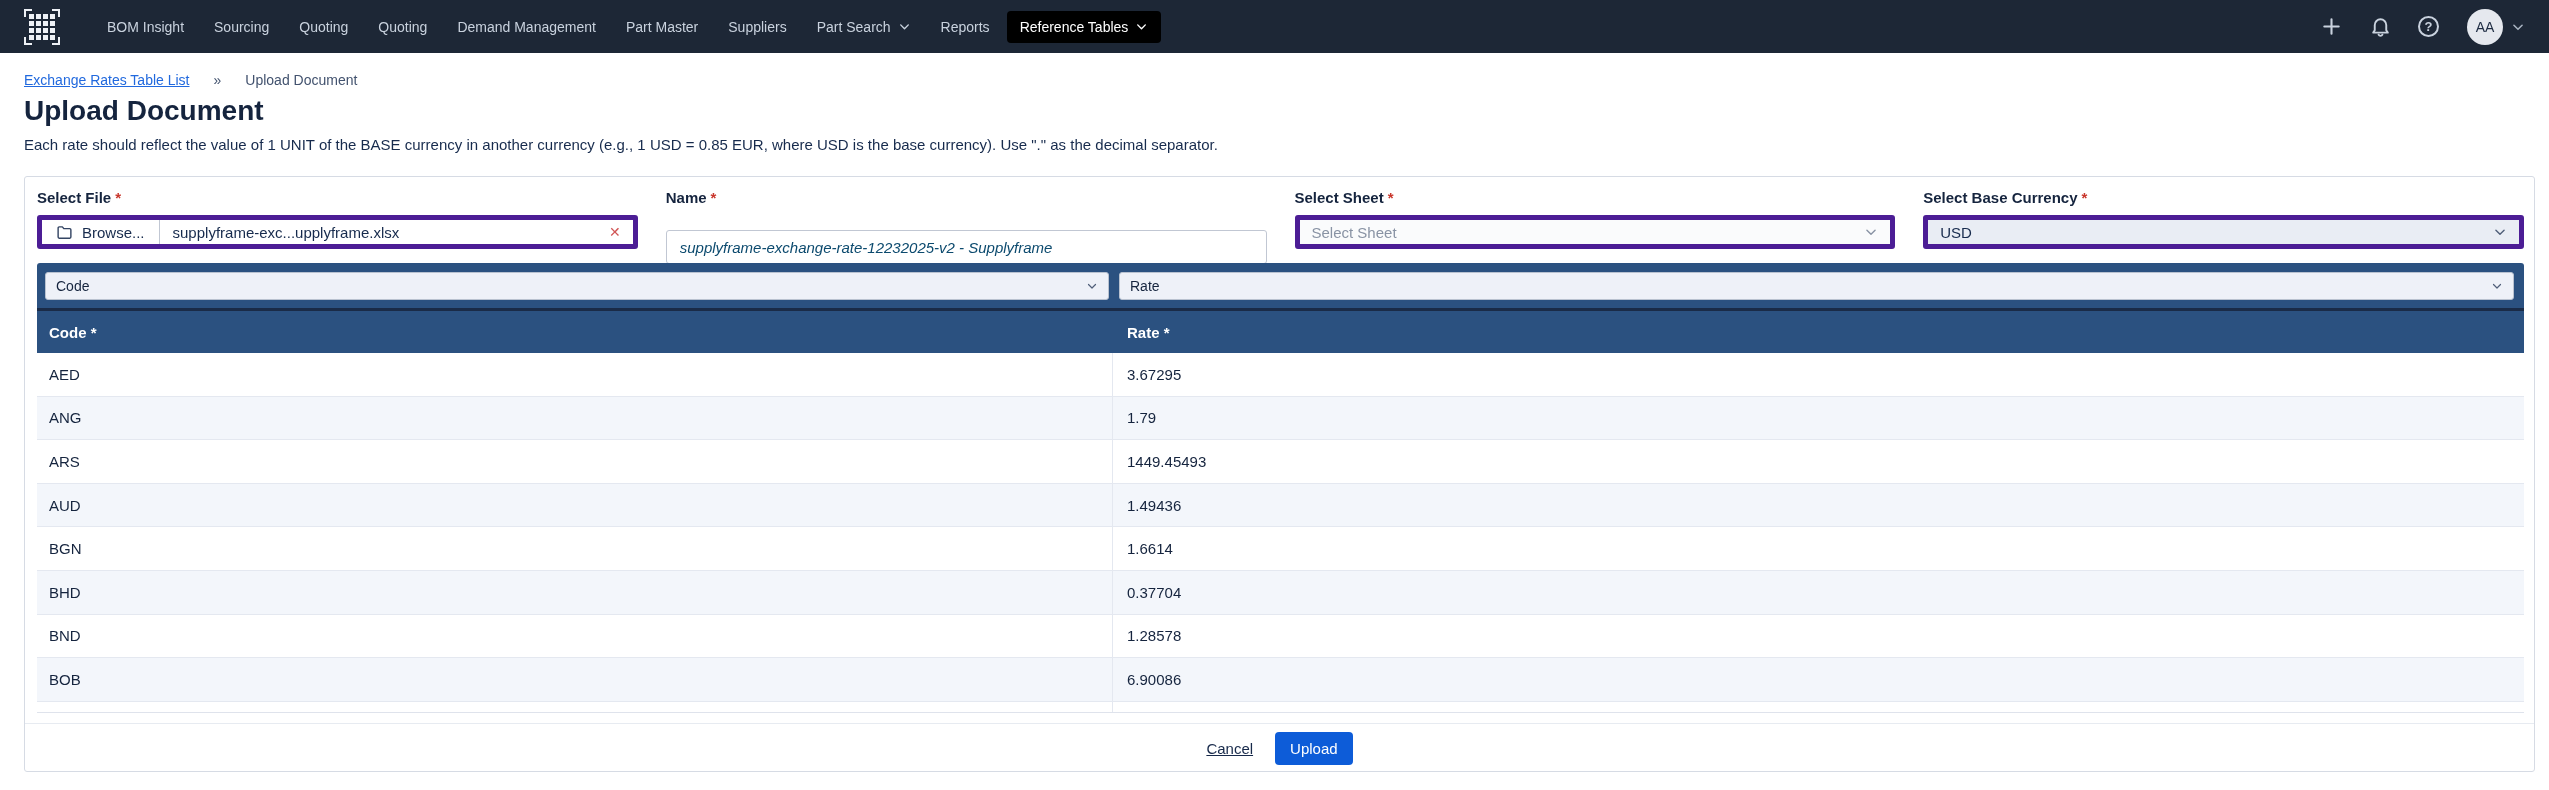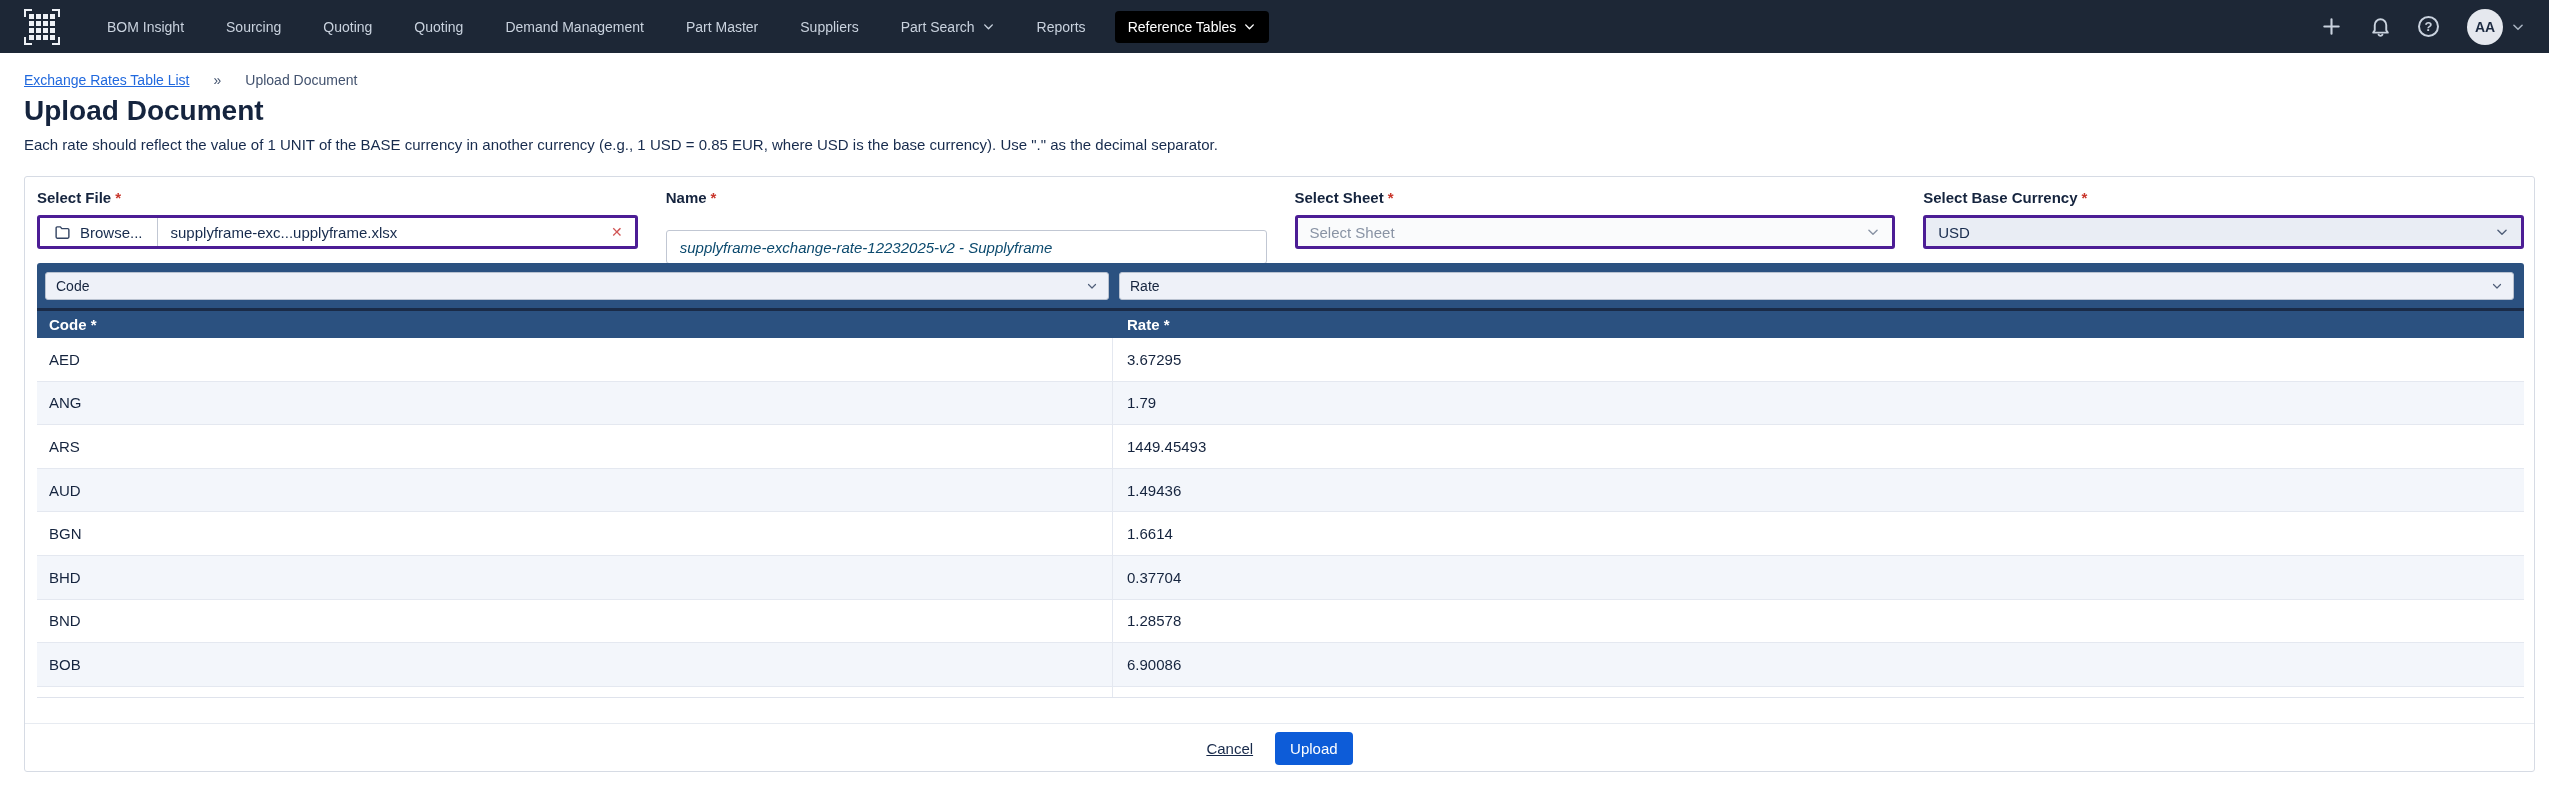--- a/index.html
+++ b/index.html
@@ -11,50 +11,50 @@
             display:flex; align-items:center; padding:0 24px; }
   .logo { position:relative; width:36px; height:36px; margin-right:34px; flex:0 0 auto;
           display:flex; align-items:center; justify-content:center; }
   .logo-grid { display:grid; grid-template-columns:repeat(4,5px); grid-template-rows:repeat(4,5px); gap:2px; }
   .logo-grid i { background:#eef1f6; display:block; }
   .corner { position:absolute; width:8px; height:8px; }
   .c-tl { top:0; left:0; border-top:2px solid #eef1f6; border-left:2px solid #eef1f6; }
   .c-tr { top:0; right:0; border-top:2px solid #eef1f6; border-right:2px solid #eef1f6; }
   .c-bl { bottom:0; left:0; border-bottom:2px solid #eef1f6; border-left:2px solid #eef1f6; }
   .c-br { bottom:0; right:0; border-bottom:2px solid #eef1f6; border-right:2px solid #eef1f6; }
-  .nav-items { display:flex; align-items:center; gap:16px; }
+  .nav-items { display:flex; align-items:center; gap:4px; }
   .nav-item { display:flex; align-items:center; gap:7px; color:#c9d2de; font-size:14px;
               padding:8px 13px; border-radius:4px; white-space:nowrap; cursor:pointer; }
   .nav-item.active { background:#000000; color:#ffffff; }
   .nav-chevron { display:flex; align-items:center; }
   .nav-right { margin-left:auto; display:flex; align-items:center; }
   .icon-btn { color:#c9d2de; margin-left:26px; display:flex; align-items:center; justify-content:center; cursor:pointer; }
   .help-circle { width:21px; height:21px; border:2px solid #c9d2de; border-radius:50%;
                  font-size:13px; font-weight:700; display:flex; align-items:center; justify-content:center; }
   .avatar { width:36px; height:36px; border-radius:50%; background:#e5e8ee; color:#1d2b42;
-            font-size:14px; font-weight:700; display:flex; align-items:center; justify-content:center; margin-left:28px; }
+            font-size:14px; font-weight:400; display:flex; align-items:center; justify-content:center; margin-left:28px; }
   .avatar-chevron { color:#aab4c2; margin-left:8px; display:flex; }
 
   
   .breadcrumb { position:absolute; top:72px; left:24px; font-size:14px; display:flex; gap:24px; align-items:center; }
   .breadcrumb .bc-link { color:#2169de; text-decoration:underline; cursor:pointer; }
   .breadcrumb .bc-sep, .breadcrumb .bc-cur { color:#42526e; }
   .page-title { position:absolute; top:95px; left:24px; font-size:28px; font-weight:700; color:#15243e; }
   .page-desc { position:absolute; top:136px; left:24px; font-size:15px; color:#172b4d; }
 
   
   .card { position:absolute; left:24px; top:176px; width:2511px; height:596px; background:#fff;
           border:1px solid #d6dbe4; border-radius:3px; }
 
   
   .form-row { position:absolute; left:12px; top:12px; width:2487px; display:flex; gap:28px; }
   .field { flex:1; min-width:0; }
   .field-label { font-size:15px; font-weight:600; color:#15243e; }
   .req { color:#c9372c; margin-left:4px; }
-  .control { margin-top:9px; height:34px; border:3px solid #4c1d95; border-radius:3px; background:#fff;
+  .control { margin-top:9px; height:34px; border:5px solid #4c1d95; border-radius:3px; background:#fff;
              display:flex; align-items:center; font-size:15px; color:#172b4d; }
   .file-ctl { padding:0; overflow:hidden; }
   .file-browse { display:flex; align-items:center; gap:9px; padding:0 14px; height:100%;
                  border-right:1px solid #c1c7d3; cursor:pointer; color:#172b4d; white-space:nowrap; }
   .file-name { flex:1; padding:0 13px; overflow:hidden; white-space:nowrap; }
   .file-clear { color:#d15555; font-size:14px; padding:0 12px; cursor:pointer; }
   .text-input { width:100%; height:34px; margin-top:24px; border:1px solid #c1c7d3; border-radius:3px;
                 font-size:15px; color:#0c4a6e; padding:0 13px; font-family:inherit; background:#fff;font-style:italic; }
   .select { justify-content:space-between; padding:0 12px; cursor:pointer; }
   .select-sheet { background:#fafbfc; color:#8993a4; }
@@ -64,21 +64,21 @@
 
   
   .table-wrap { position:absolute; left:12px; top:86px; width:2487px; }
   .map-band { height:45px; background:#2b5180; border-radius:3px 3px 0 0; display:flex; align-items:center; }
   .map-cell1 { width:1076px; padding:0 4px 0 8px; flex:0 0 auto;text-align:center; }
   .map-cell2 { flex:1; padding:0 10px 0 6px; }
   .map-select { height:28px; background:#eef1f8; border:1px solid #b9c2d0; border-radius:3px;
                 display:flex; align-items:center; justify-content:space-between; padding:0 10px;
                 font-size:14px; color:#15243e; cursor:pointer; }
   .band-sep { height:3px; background:#1a2b47; }
-  .thead { height:27px; background:#2b5180; display:flex; align-items:center; color:#fff;
+  .thead { height:42px; background:#2b5180; display:flex; align-items:center; color:#fff;
            font-weight:700; font-size:15px; }
   .th1 { width:1076px; padding-left:12px; flex:0 0 auto; }
   .th2 { flex:1; padding-left:14px; }
   .tbody { height:360px; overflow:hidden; background:#fff; border-bottom:1px solid #dfe3ec; }
   .trow { height:43.6px; display:flex; align-items:stretch; font-size:15px; color:#15243e;
           border-bottom:1px solid #e4e8f0; }
   .rows-wrap > .trow:nth-of-type(odd) { background:#ffffff; }
   .rows-wrap > .trow:nth-of-type(even) { background:#f3f6fb; }
   .trow.partial { background:#ffffff; }
   .td1 { width:1076px; padding-left:12px; border-right:1px solid #e4e8f0; display:flex; align-items:center; flex:0 0 auto; }

